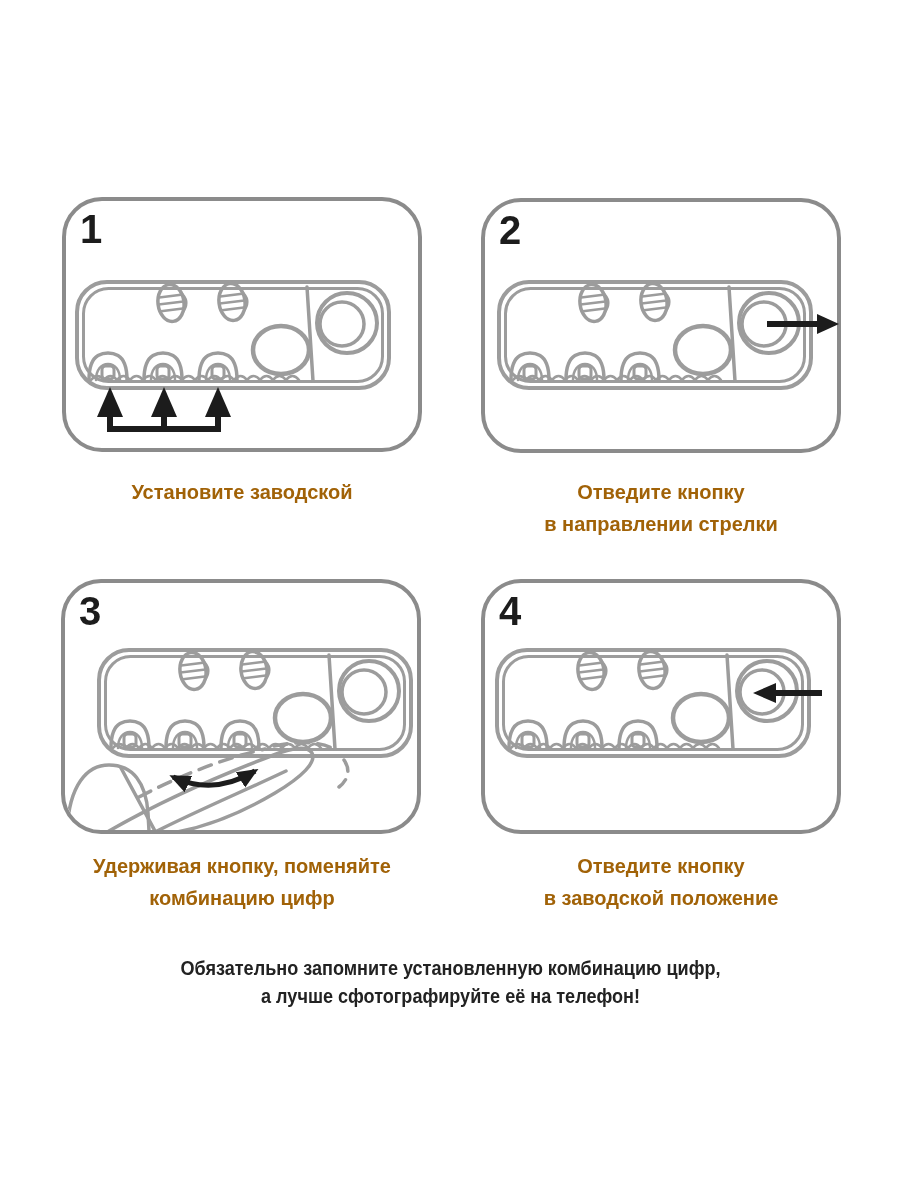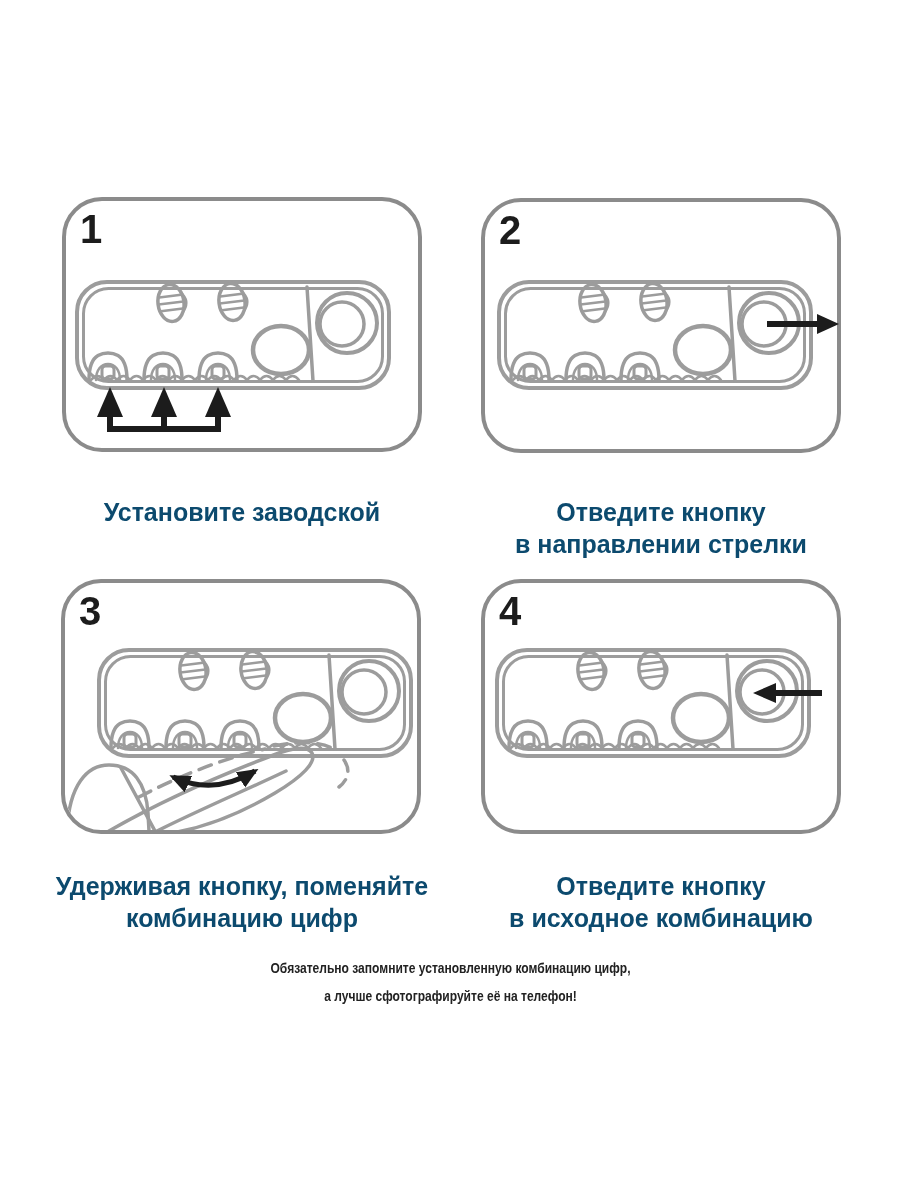--- a/index.html
+++ b/index.html
@@ -14,29 +14,29 @@
   .p2{left:481px;top:198px}
   .p3{left:61px;top:579px}
   .p4{left:481px;top:579px}
   .art{position:absolute;left:0;top:0;width:100%;height:100%;display:block}
   .num{
     position:absolute;left:18px;top:12px;
     font-size:40px;font-weight:700;line-height:1;color:#1c1c1c;
   }
   .caption{
     position:absolute;width:400px;text-align:center;white-space:nowrap;
-    font-size:25px;font-weight:700;line-height:32px;color:#0c4a6e;margin-top:20px;
+    font-size:20px;font-weight:700;line-height:32px;color:#a16207;
   }
   .c1{left:42px;top:476px}
   .c2{left:461px;top:476px}
   .c3{left:42px;top:850px}
   .c4{left:461px;top:850px}
   .footer{
     position:absolute;left:0;top:954px;width:901px;text-align:center;
-    font-size:14px;font-weight:700;line-height:28px;color:#222222;
+    font-size:21px;font-weight:700;line-height:28px;color:#222222;
   }
   .fline{transform:scaleX(0.86);transform-origin:50% 50%;}
 </style>
 </head>
 <body>
 
 <div class="sheet">
 
   <svg width="0" height="0" style="position:absolute" aria-hidden="true">
     <defs>
@@ -135,21 +135,21 @@
   <div class="caption c2">
     <div>Отведите кнопку</div>
     <div>в направлении стрелки</div>
   </div>
   <div class="caption c3">
     <div>Удерживая кнопку, поменяйте</div>
     <div>комбинацию цифр</div>
   </div>
   <div class="caption c4">
     <div>Отведите кнопку</div>
-    <div>в исходное комбинацию</div>
+    <div>в заводской положение</div>
   </div>
 
   <div class="footer">
     <div class="fline">Обязательно запомните установленную комбинацию цифр,</div>
     <div class="fline">а лучше сфотографируйте её на телефон!</div>
   </div>
 
 </div>
 
 </body></html>

